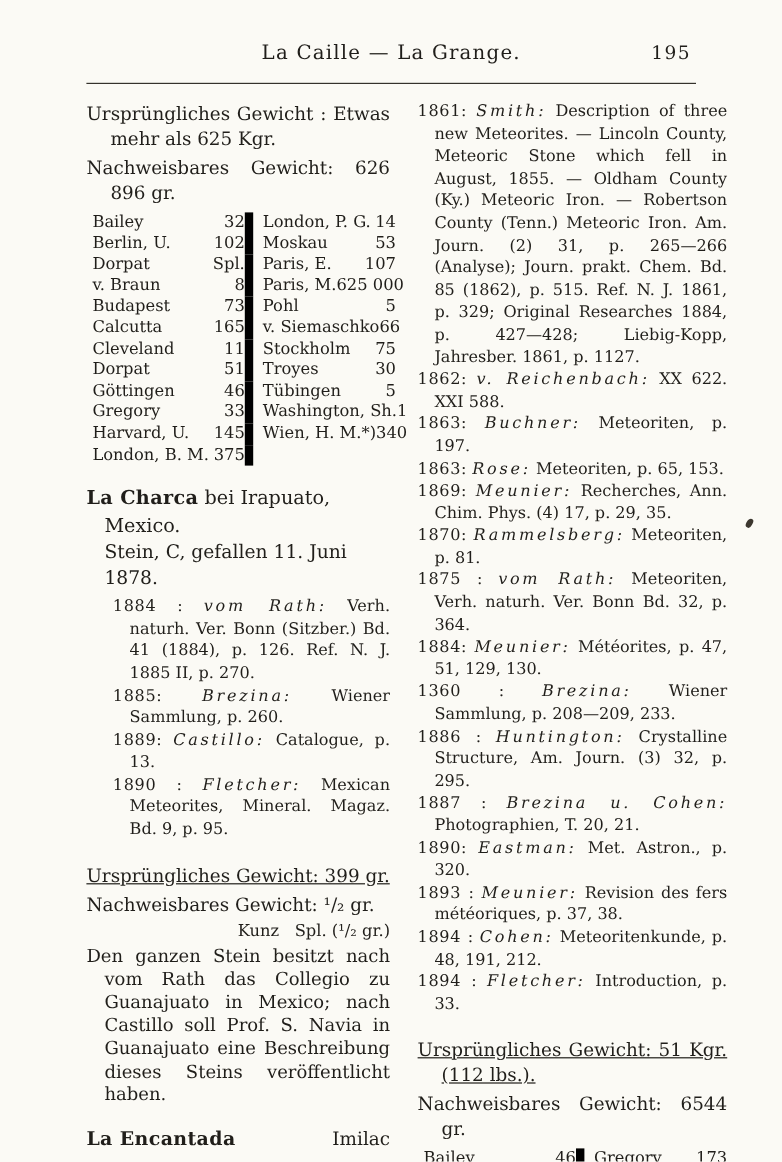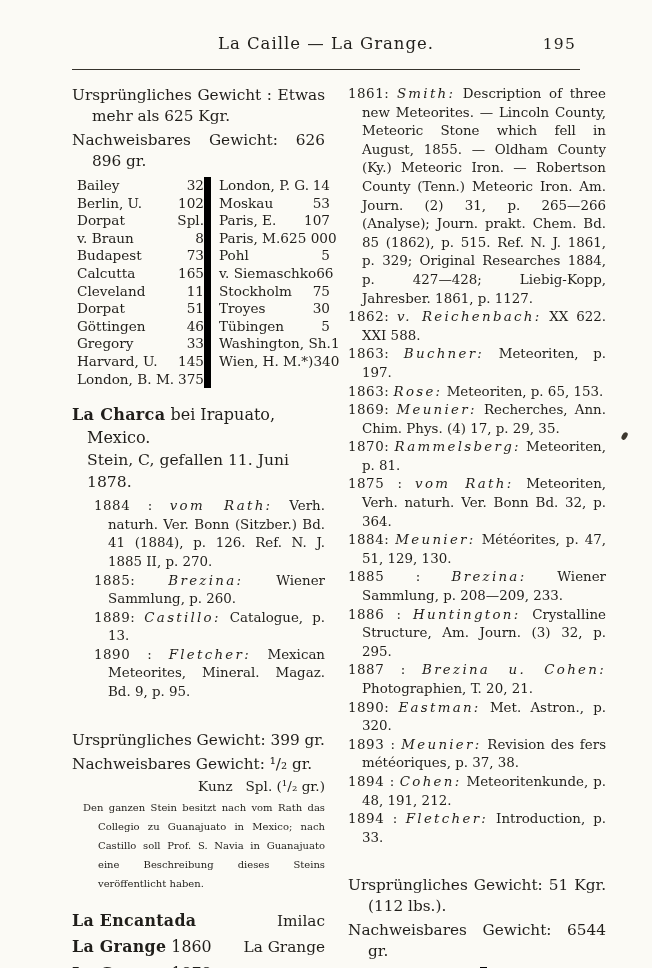--- a/index.html
+++ b/index.html
@@ -20,21 +20,21 @@
   .headrule { border-bottom:1.6px solid #35322c; margin-top:7px; }
 
   
   .columns { display:flex; align-items:stretch; margin-top:15px; }
   .col-left  { width:263px; padding-right:10px; }
   .divider   { width:1px; background:#4a463f; }
   .col-right { width:273px; padding-left:13px; }
 
   .para { font-size:15.3px; line-height:21px; text-align:justify; }
   .hang { padding-left:20px; text-indent:-20px; }
-  .mt-sm { margin-top:3px; } .mt-md { margin-top:28px; } .mt-lg { margin-top:15px; }
+  .mt-sm { margin-top:3px; } .mt-md { margin-top:18px;text-decoration:underline; } .mt-lg { margin-top:15px; }
 
   
   .wtable { margin-top:5px; margin-left:5px; font-size:13.6px; }
   .wrow { display:flex; line-height:17.6px; }
   .whalf { flex:0 0 127px; display:flex; justify-content:space-between; white-space:nowrap; }
   .whalf.second { flex:0 0 126px; border-left:7px solid #000000; padding-left:8px; }
   .wval { text-align:center; }
 
   
   .entryhead { font-size:16px; line-height:23px; padding-left:15px; text-indent:-15px; }
@@ -42,21 +42,21 @@
   .subline { font-size:15.6px; line-height:22px; padding-left:15px; }
 
   
   .refs { margin-top:4px; }
   .col-left .refs { margin-left:22px; }
   .ref { font-size:13.4px; line-height:18.6px; text-align:justify; padding-left:14px; text-indent:-14px; }
   .ref .ryear { letter-spacing:.04em; }
   .ref .rauthor { letter-spacing:.17em;font-style:italic; }
 
   .holder { text-align:right; font-size:13.6px; line-height:19px; white-space:pre; margin-top:2px; }
-  .note { font-size:10px; line-height:19.2px; text-align:justify; margin-left:11px; padding-left:15px; text-indent:-15px; margin-top:2px; }
+  .note { font-size:15px; line-height:19.2px; text-align:justify; padding-left:15px; text-indent:-15px; margin-top:2px; }
 
   
   .xrefs { margin-top:14px; }
   .xref { display:flex; justify-content:space-between; font-size:15.8px; line-height:26.5px; }
   .xref .bhead { font-weight:bold; letter-spacing:.02em; }
   .xref .xtarget { font-size:15.3px; }
 
   .ink-speck { position:absolute; left:622px; top:432px; width:5px; height:8px; background:#3c372f; border-radius:60% 40% 50% 50%; transform:rotate(28deg); }
 </style>
 </head>
@@ -266,21 +266,21 @@
           <p class="ref"><span class="ryear">1863:</span> <span class="rauthor">Rose:</span> <span>Meteoriten, p. 65, 153.</span></p>
 
           <p class="ref"><span class="ryear">1869:</span> <span class="rauthor">Meunier:</span> <span>Recherches, Ann. Chim. Phys. (4) 17, p. 29, 35.</span></p>
 
           <p class="ref"><span class="ryear">1870:</span> <span class="rauthor">Rammelsberg:</span> <span>Meteoriten, p. 81.</span></p>
 
           <p class="ref"><span class="ryear">1875 :</span> <span class="rauthor">vom Rath:</span> <span>Meteoriten, Verh. naturh. Ver. Bonn Bd. 32, p. 364.</span></p>
 
           <p class="ref"><span class="ryear">1884:</span> <span class="rauthor">Meunier:</span> <span>Météorites, p. 47, 51, 129, 130.</span></p>
 
-          <p class="ref"><span class="ryear">1885 :</span> <span class="rauthor">Brezina:</span> <span>Wiener Sammlung, p. 208—209, 233.</span></p>
+          <p class="ref"><span class="ryear">1360 :</span> <span class="rauthor">Brezina:</span> <span>Wiener Sammlung, p. 208—209, 233.</span></p>
 
           <p class="ref"><span class="ryear">1886 :</span> <span class="rauthor">Huntington:</span> <span>Crystalline Structure, Am. Journ. (3) 32, p. 295.</span></p>
 
           <p class="ref"><span class="ryear">1887 :</span> <span class="rauthor">Brezina u. Cohen:</span> <span>Photographien, T. 20, 21.</span></p>
 
           <p class="ref"><span class="ryear">1890:</span> <span class="rauthor">Eastman:</span> <span>Met. Astron., p. 320.</span></p>
 
           <p class="ref"><span class="ryear">1893 :</span> <span class="rauthor">Meunier:</span> <span>Revision des fers météoriques, p. 37, 38.</span></p>
 
           <p class="ref"><span class="ryear">1894 :</span> <span class="rauthor">Cohen:</span> <span>Meteoritenkunde, p. 48, 191, 212.</span></p>

